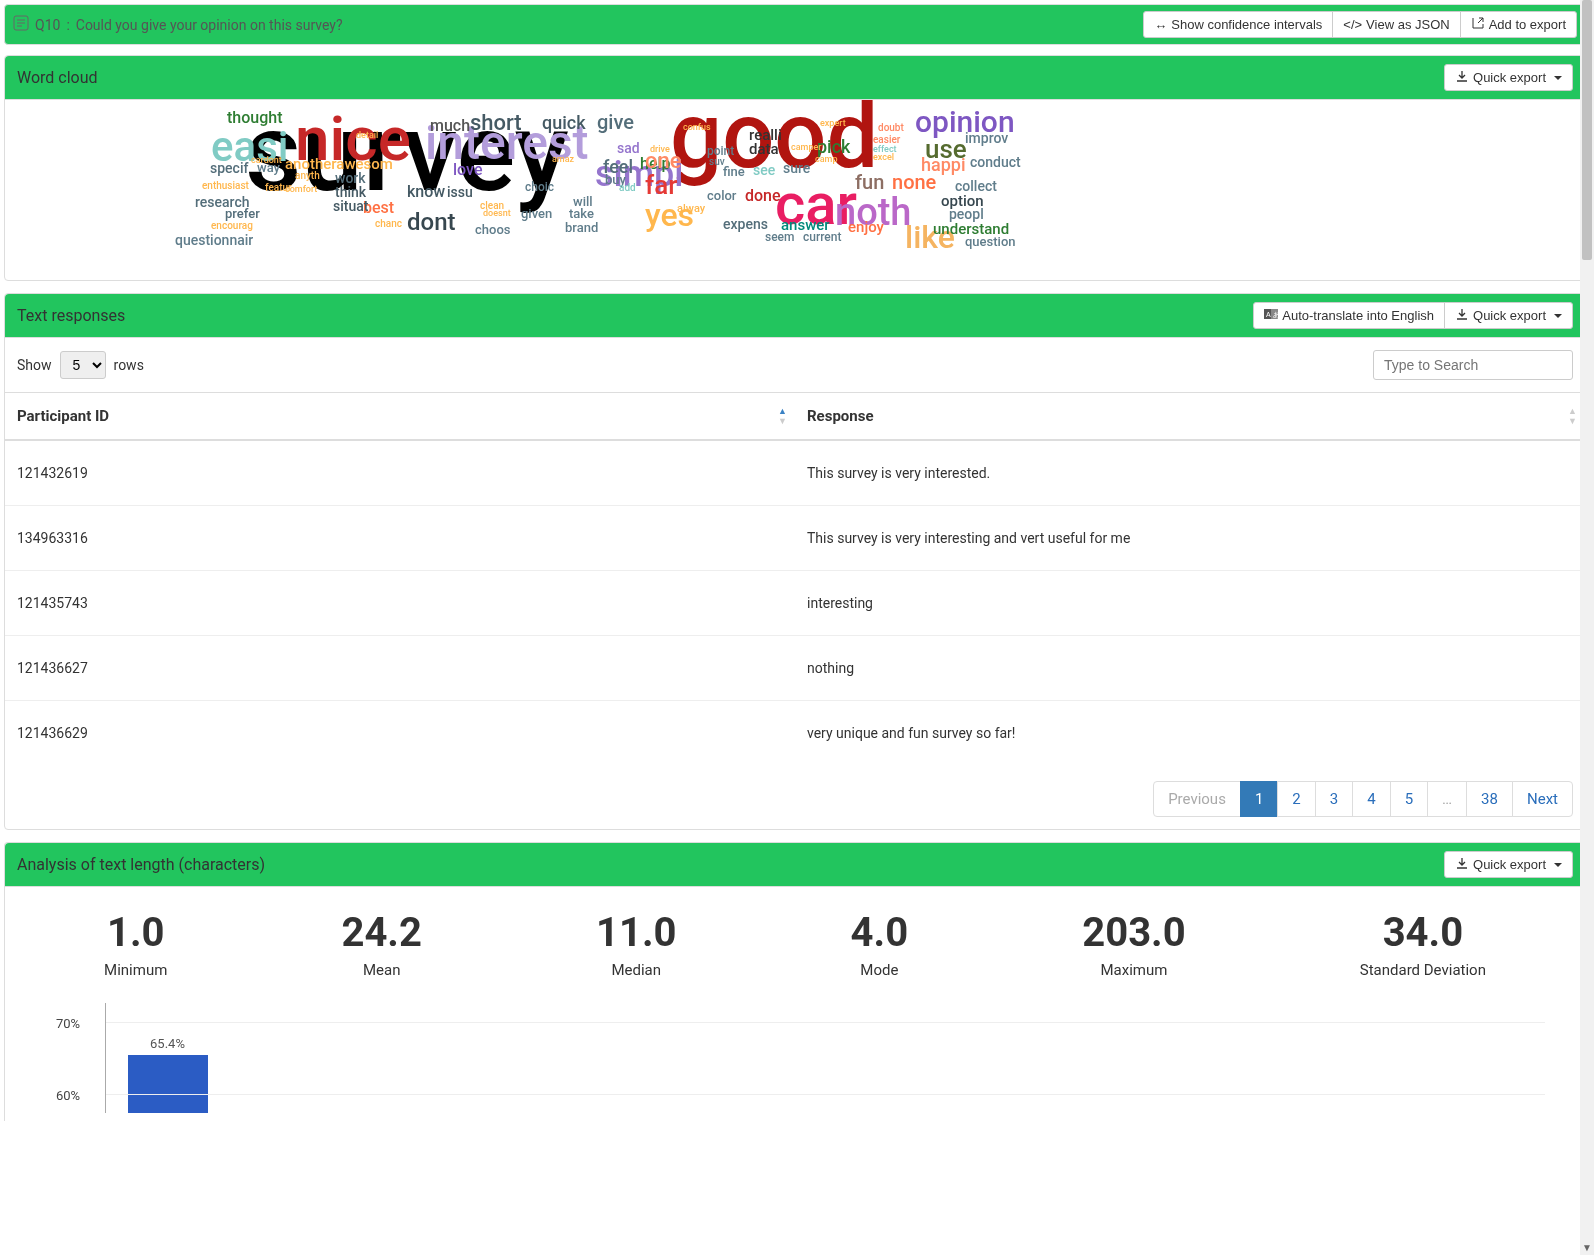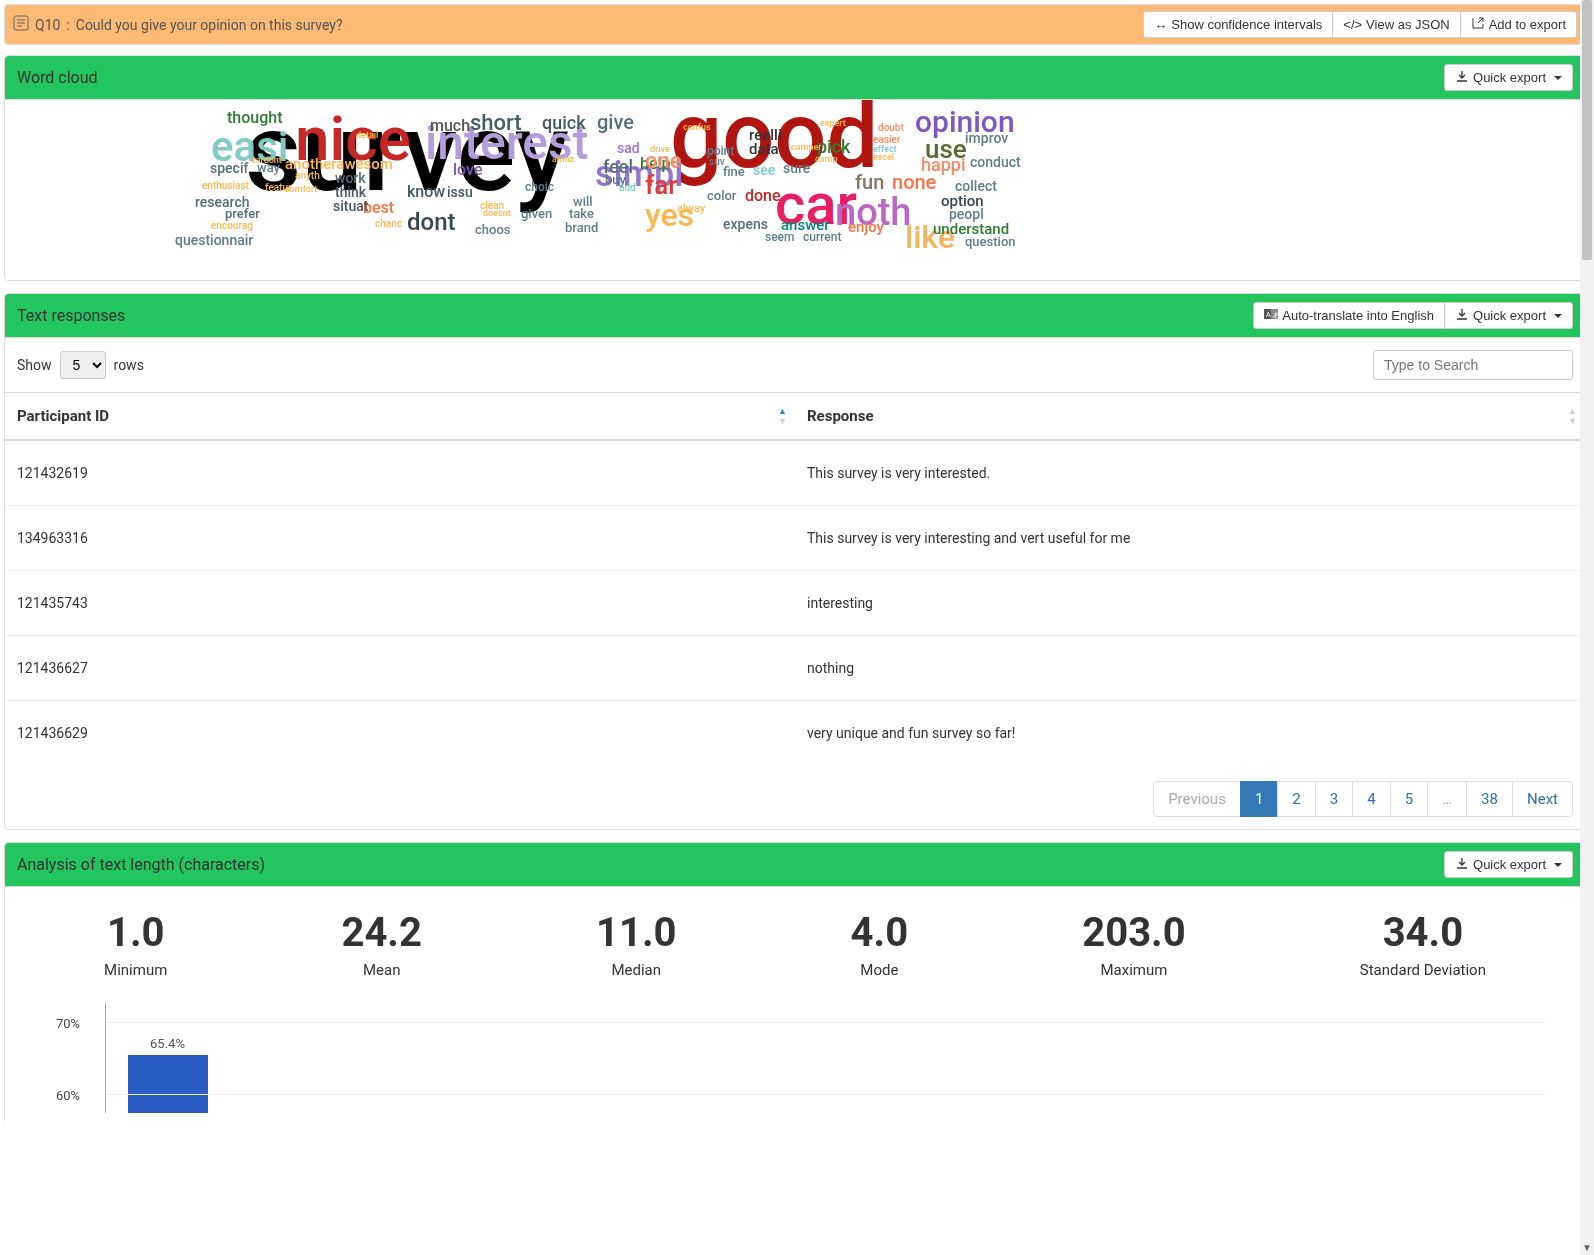--- a/index.html
+++ b/index.html
@@ -8,21 +8,21 @@
 .scrolltrack { position: fixed; right: 0; top: 0; bottom: 0; width: 14px; background: #f1f1f1; }
 .scrollthumb { position: absolute; left: 2px; right: 2px; top: 0; height: 260px; background: #c1c1c1; border-radius: 2px; }
 .scrollarrow { position: absolute; left: 0; right: 0; height: 14px; text-align: center; font-size: 10px; color: #666; line-height:14px; }
 .scrollarrow.up { top: 0; } .scrollarrow.down { bottom: 0; }
 
 .panel { border: 1px solid #ddd; border-radius: 4px; margin-bottom: 12px; }
 .panel-header { background: #22c55e; padding: 8px 12px; border-bottom: 1px solid #ddd; display: flex; align-items: center; border-radius: 4px 4px 0 0; }
 .panel-title { font-size: 16px; color: #333; flex: 1; }
 .panel-body { padding: 0; }
 
-.q-header { background: #fdba74; padding: 6px 8px; border: 1px solid #ddd; border-radius: 4px; display: flex; align-items: center; margin: 4px 0 10px 0; }
+.q-header { background: #22c55e; padding: 6px 8px; border: 1px solid #ddd; border-radius: 4px; display: flex; align-items: center; margin: 4px 0 10px 0; }
 .q-header .qlabel { font-size: 14px; color: #555; display: flex; align-items: center; gap: 6px; }
 .q-header-actions { margin-left: auto; display: flex; gap: 0; }
 .btn { background: #fff; border: 1px solid #ccc; padding: 4px 10px; font-size: 13px; color: #333; cursor: pointer; display: inline-flex; align-items: center; gap: 4px; border-radius: 3px; }
 .btngroup .btn { border-radius: 0; margin-left: -1px; }
 .btngroup .btn:first-child { border-top-left-radius: 3px; border-bottom-left-radius: 3px; margin-left: 0; }
 .btngroup .btn:last-child { border-top-right-radius: 3px; border-bottom-right-radius: 3px; }
 .panel-header .btn { font-size: 13px; }
 .caret { display: inline-block; width: 0; height: 0; border-left: 4px solid transparent; border-right: 4px solid transparent; border-top: 4px solid #333; margin-left: 4px; vertical-align: middle; }
 
 .wordcloud { position: relative; height: 180px; overflow: hidden; text-align: center; }

